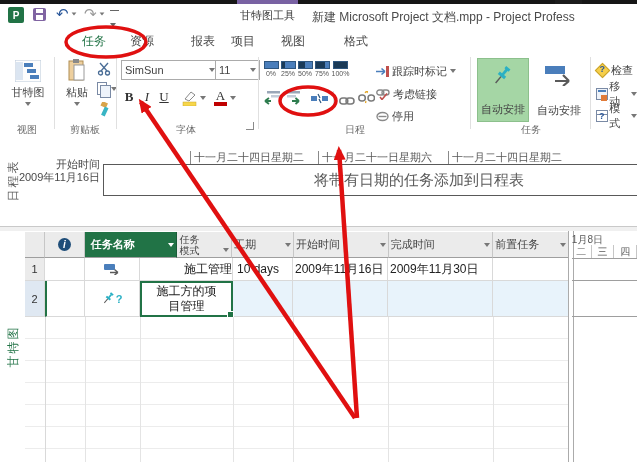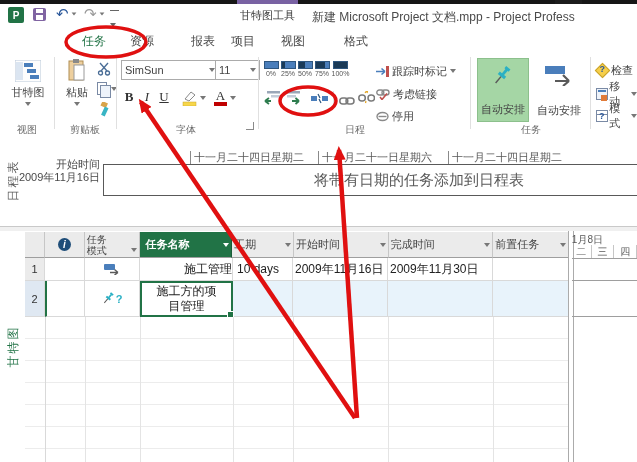--- a/index.html
+++ b/index.html
@@ -326,27 +326,27 @@
       <span style="color:#217346;">甘特图</span>
     </div>
 
     <div class="abs" style="left:25px;top:1px;width:543px;height:26px;display:flex;">
       <div class="hcell" style="width:20px;"></div>
       <div class="hcell" style="width:40px;justify-content:center;align-items:center;">
         <span style="width:13px;height:13px;border-radius:50%;background:#1f4e79;color:#fff;font-size:10px;font-style:italic;font-weight:bold;display:flex;align-items:center;justify-content:center;">
           <span>i</span>
         </span>
       </div>
+      <div class="hcell" style="width:93px;background:#217346;border-right-color:#1a5c38;color:#fff;font-weight:bold;align-items:center;">
+        <span style="padding-left:4px;">任务名称</span>
+        <span class="tri w"></span>
+      </div>
       <div class="hcell" style="width:55px;">
         <span style="width:26px;line-height:11px;font-size:10px;">任务模式</span>
         <span class="tri" style="margin-bottom:4px;"></span>
-      </div>
-      <div class="hcell" style="width:93px;background:#217346;border-right-color:#1a5c38;color:#fff;font-weight:bold;align-items:center;">
-        <span style="padding-left:4px;">任务名称</span>
-        <span class="tri w"></span>
       </div>
       <div class="hcell" style="width:62px;align-items:center;">
         <span>工期</span>
         <span class="tri"></span>
       </div>
       <div class="hcell" style="width:95px;align-items:center;">
         <span>开始时间</span>
         <span class="tri"></span>
       </div>
       <div class="hcell" style="width:105px;align-items:center;">

